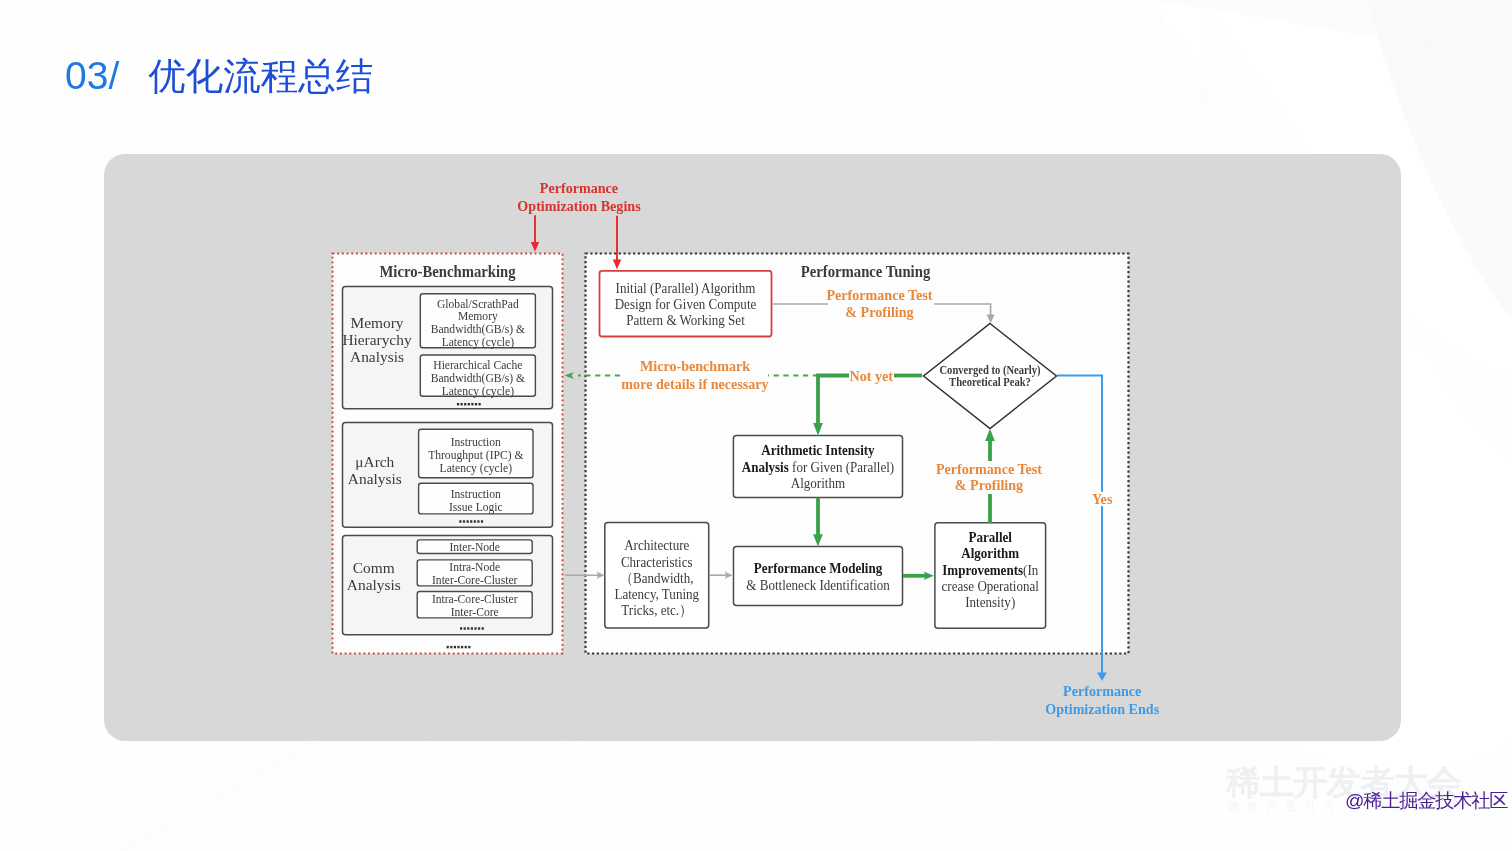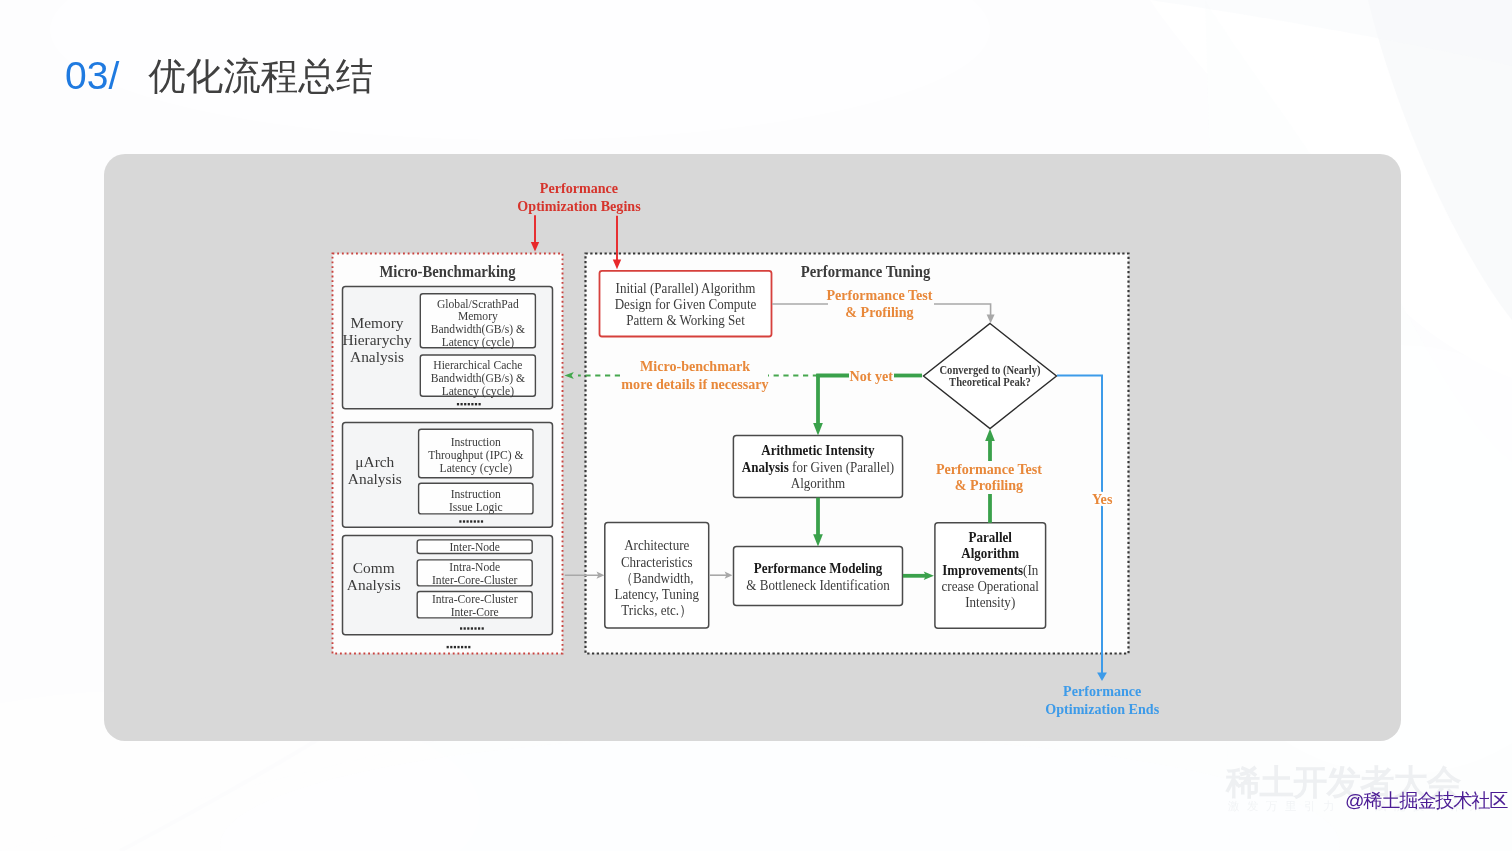--- a/index.html
+++ b/index.html
@@ -3,21 +3,21 @@
 <meta charset="utf-8">
 <style>
   html,body{margin:0;padding:0;}
   body{width:1512px;height:851px;overflow:hidden;background:#ffffff;
        font-family:"Liberation Sans",sans-serif;}
   #slide{position:relative;width:1512px;height:851px;overflow:hidden;background:#fdfdfe;}
   
   .bg{position:absolute;inset:0;overflow:hidden;}
   .title{position:absolute;left:65px;top:56px;font-size:39px;line-height:1;white-space:nowrap;}
   .title .num{color:#1f7ae0;font-family:"Liberation Sans",sans-serif;font-weight:400;}
-  .title .cn{color:#404040;font-weight:400;margin-left:29px;font-size:37.5px;}
+  .title .cn{color:#1d4ed8;font-weight:400;margin-left:29px;font-size:37.5px;}
   .panel{position:absolute;left:103.5px;top:153.5px;width:1297px;height:587px;
          background:#d8d8d8;border-radius:21px;}
   svg.flow{position:absolute;left:0;top:0;width:1512px;height:851px;}
   svg.flow text{font-family:"Liberation Serif",serif;fill:#3b3b3b;}
   svg.flow .b{font-weight:bold;fill:#1a1a1a;}
   .dot-red{fill:#fdfdfd;stroke:#c9433f;stroke-width:1.9;stroke-dasharray:1.85 2.85;}
   .dot-black{fill:#fdfdfd;stroke:#373737;stroke-width:2.2;stroke-dasharray:2.3 2.45;}
   .grp{fill:#f4f5f6;stroke:#4a4a4a;stroke-width:1.5;}
   .ibox{fill:#fefefe;stroke:#4a4a4a;stroke-width:1.4;}
   .nbox{fill:#ffffff;stroke:#4a4a4a;stroke-width:1.5;}

